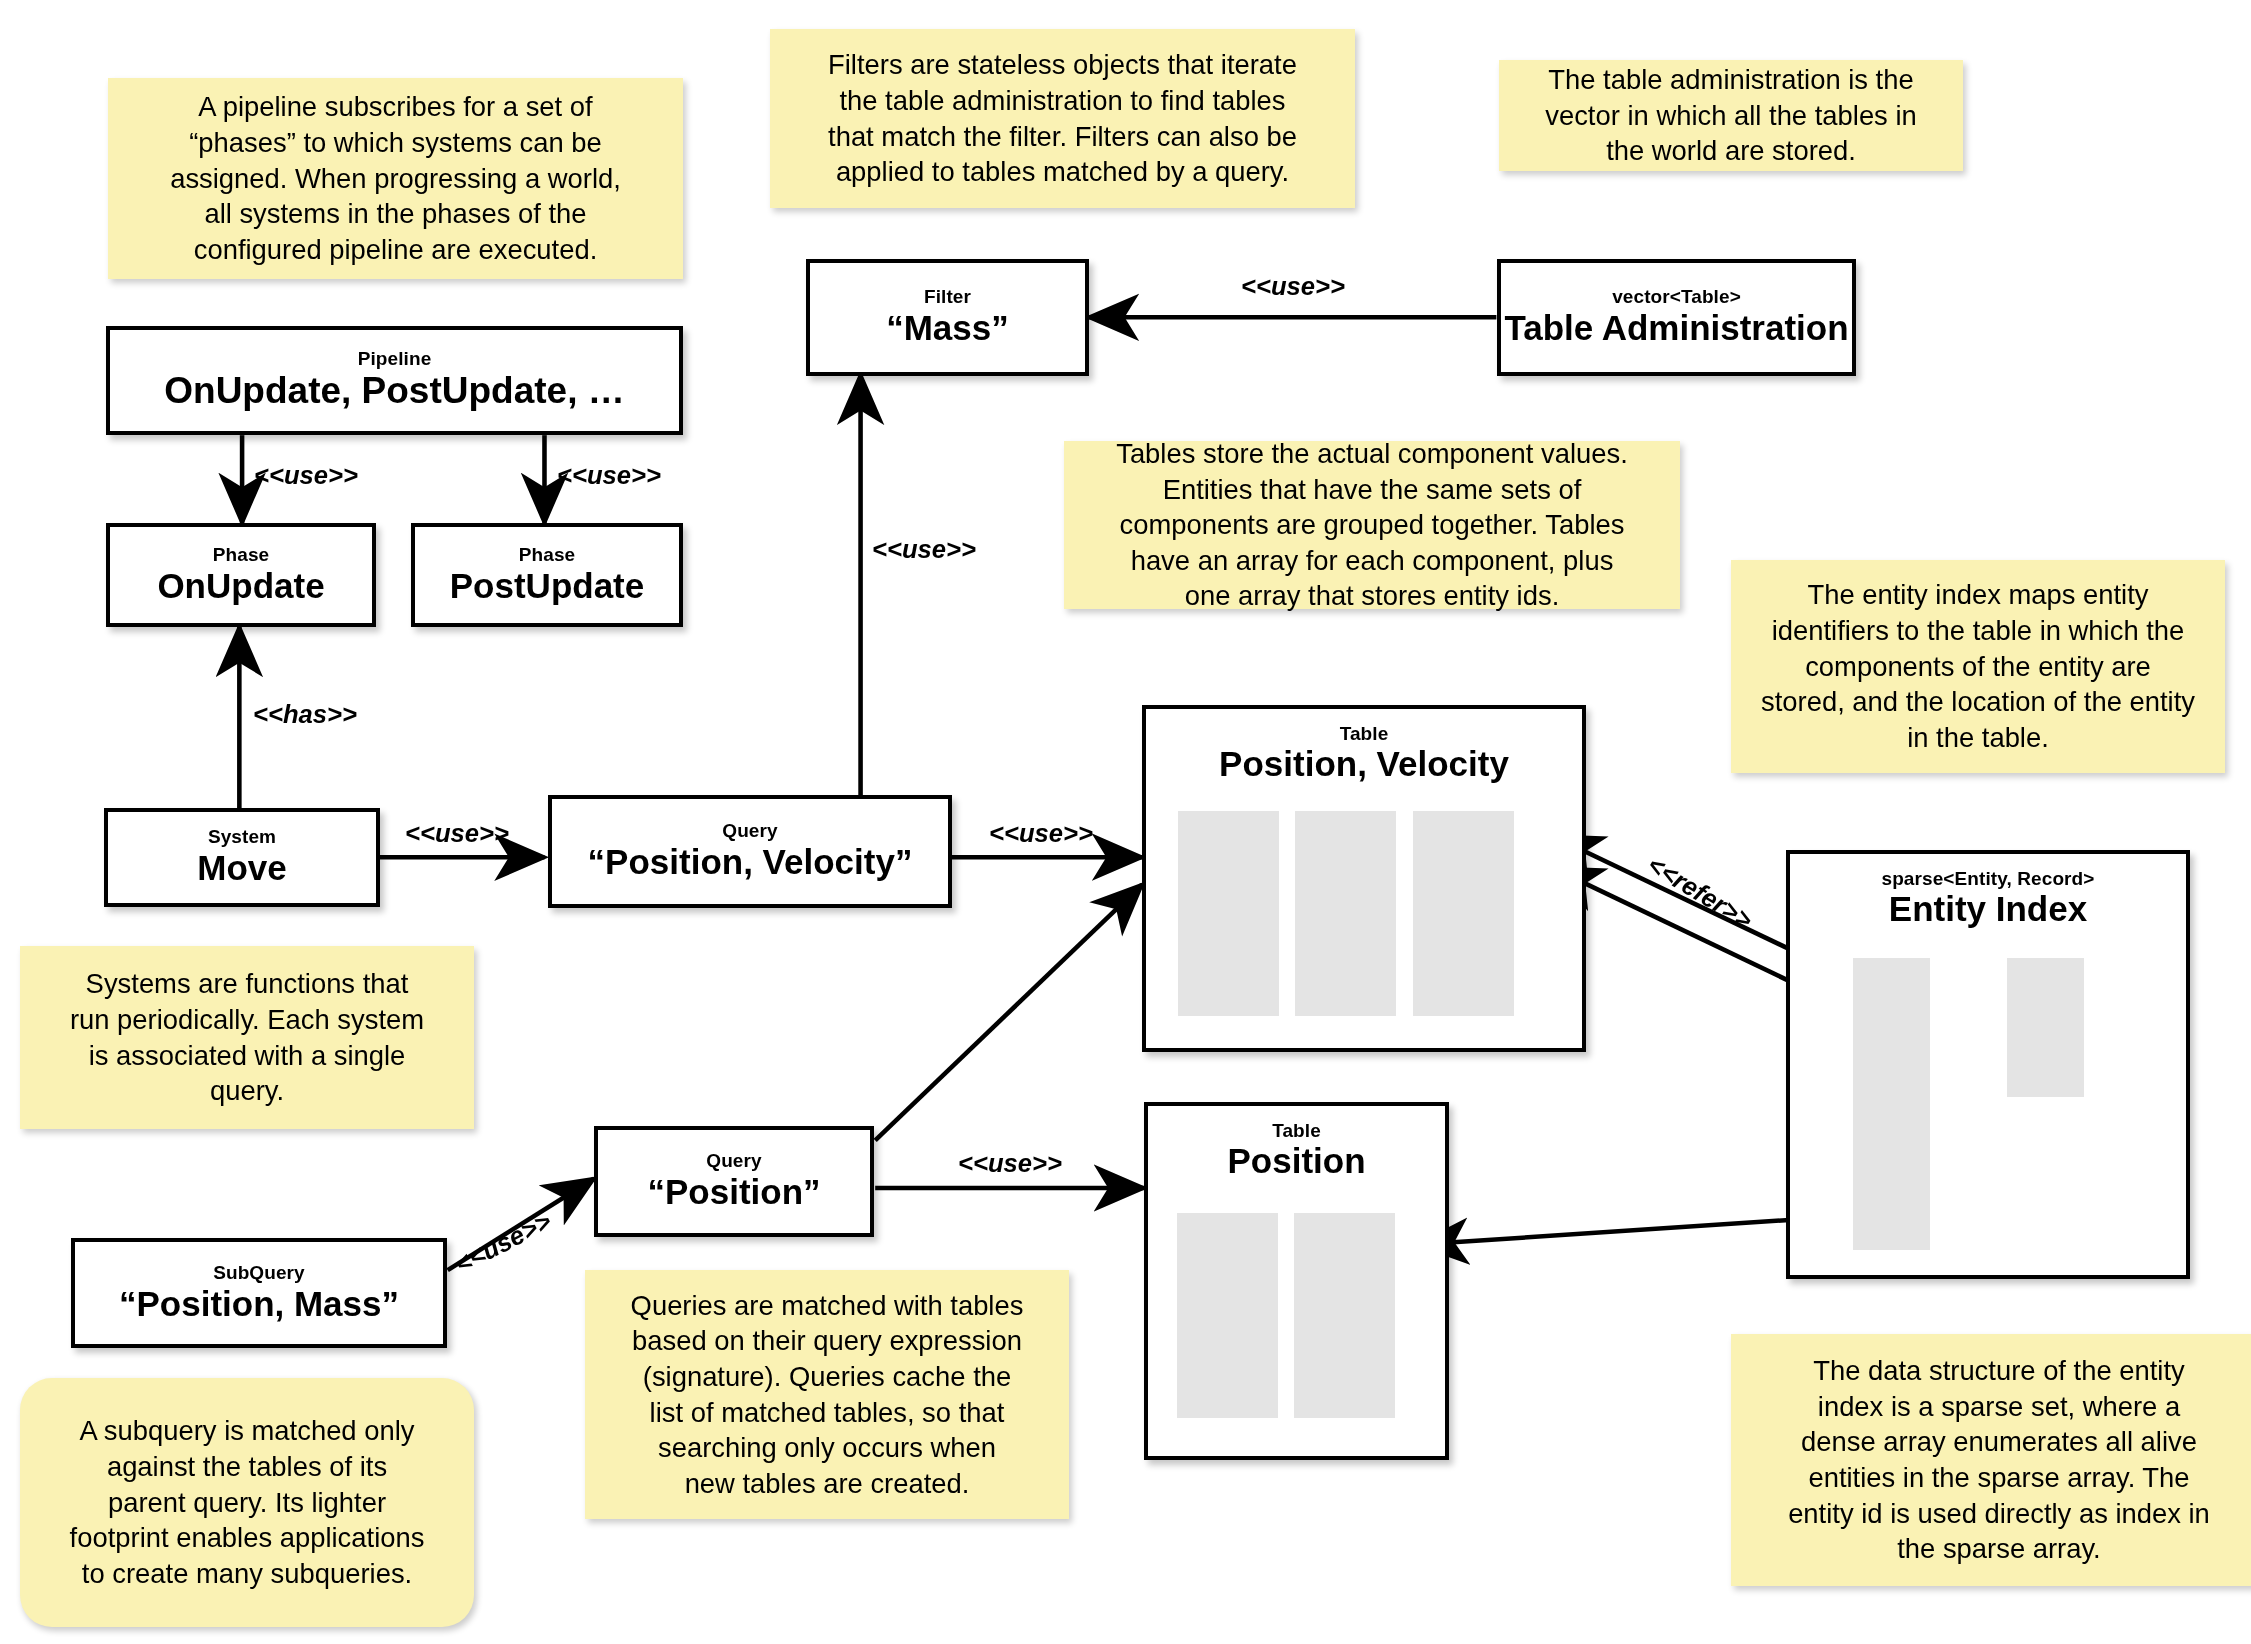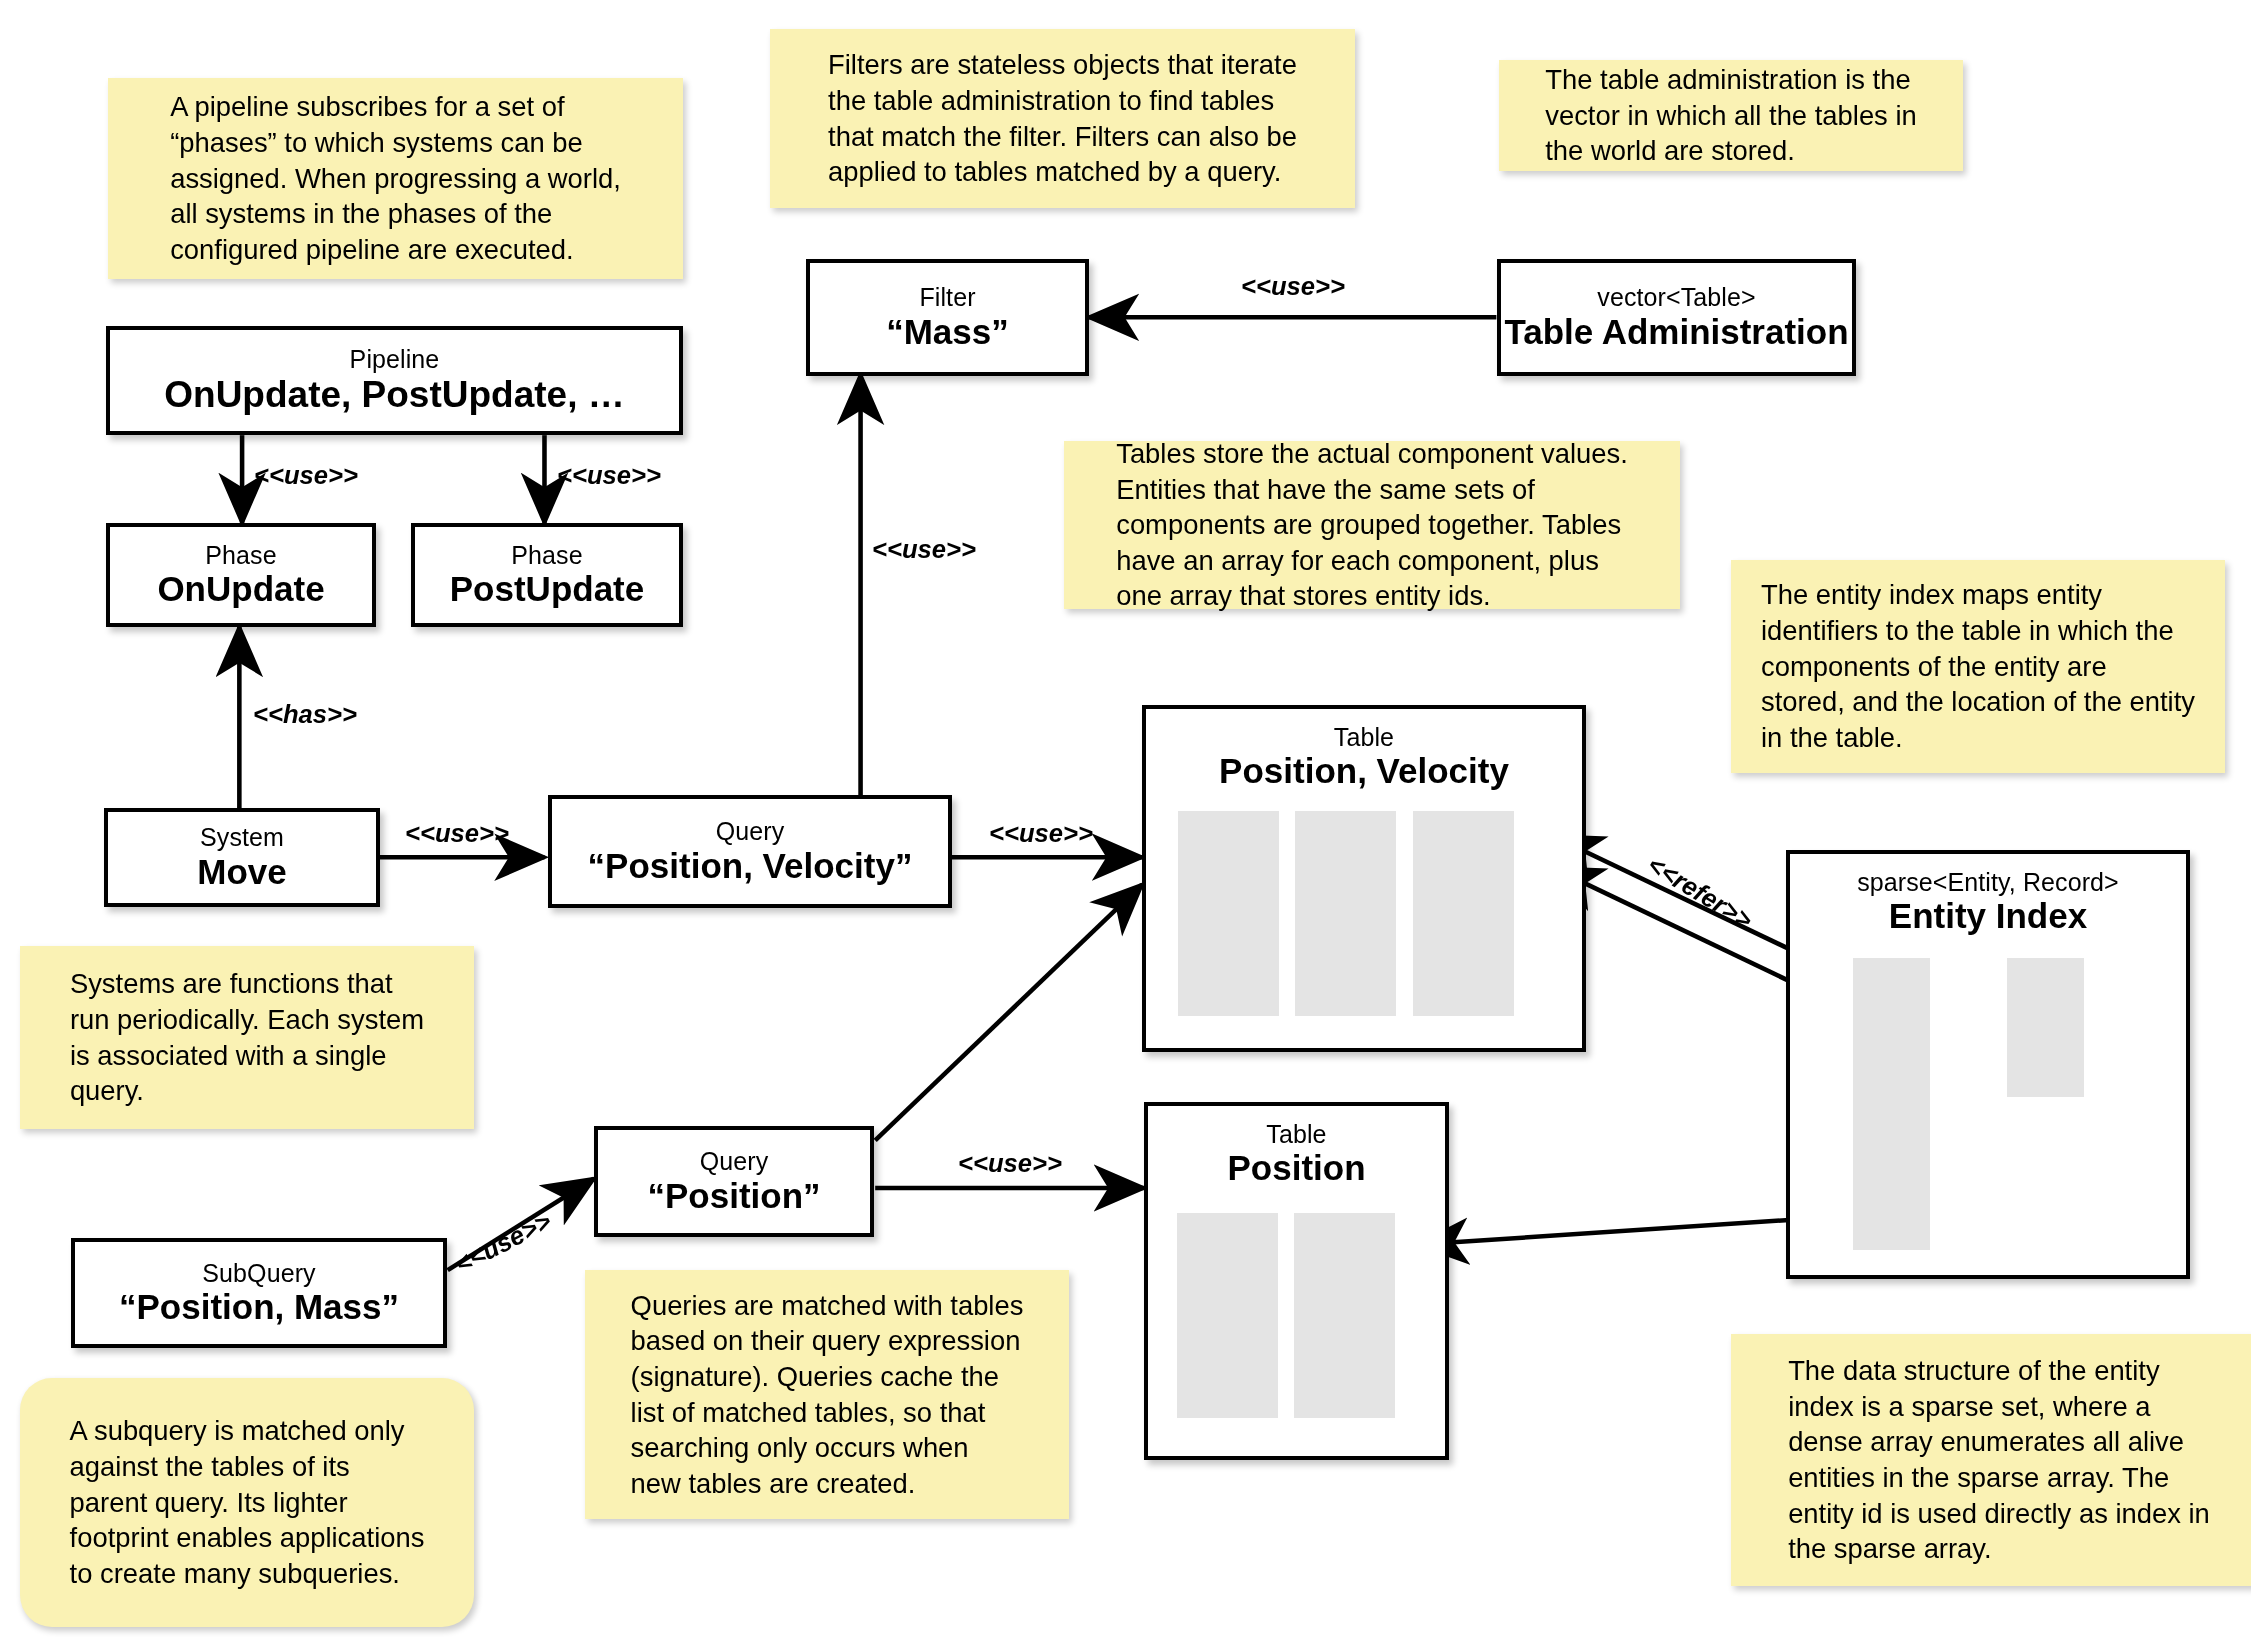--- a/index.html
+++ b/index.html
@@ -20,43 +20,43 @@
   }
   
   .note {
     position: absolute;
     background: #faf2b4;
     box-shadow: 2.7px 3.7px 6.4px rgba(0,0,0,0.20);
     box-sizing: border-box;
     display: flex;
     align-items: center;
     justify-content: center;
-    text-align: left;
+    text-align: center;
     color: #000;
     font-size: 27.4px;
     line-height: 1.30;
     padding: 12.8px 16.4px;
     white-space: pre-line;
   }
   
   .box {
     position: absolute;
     background: #ffffff;
     border: 4.6px solid #000000;
     box-sizing: border-box;
     box-shadow: 3.7px 4.6px 6.4px rgba(0,0,0,0.22);
     display: flex;
     flex-direction: column;
     align-items: center;
     color: #000;
   }
   .box.center-v { justify-content: center; }
   .box .stereo {
-    font-size: 25px;
-    font-weight: 400;
+    font-size: 19px;
+    font-weight: 700;
     line-height: 1.1;
     letter-spacing: 0.1px;
   }
   .box .title {
     font-size: 35px;
     font-weight: 700;
     line-height: 1.12;
     white-space: nowrap;
   }
   .box .title.big { font-size: 37px; }

